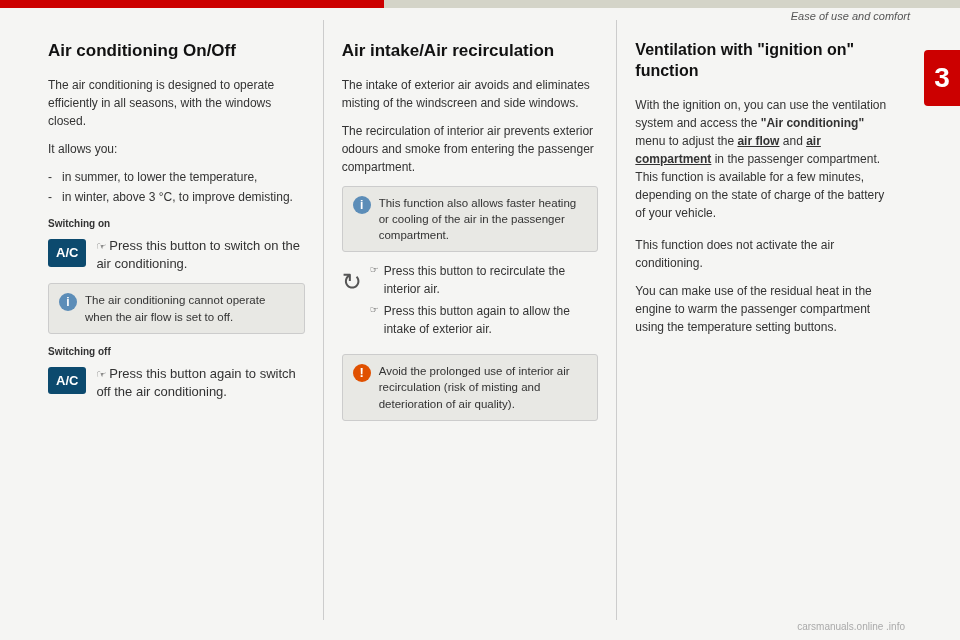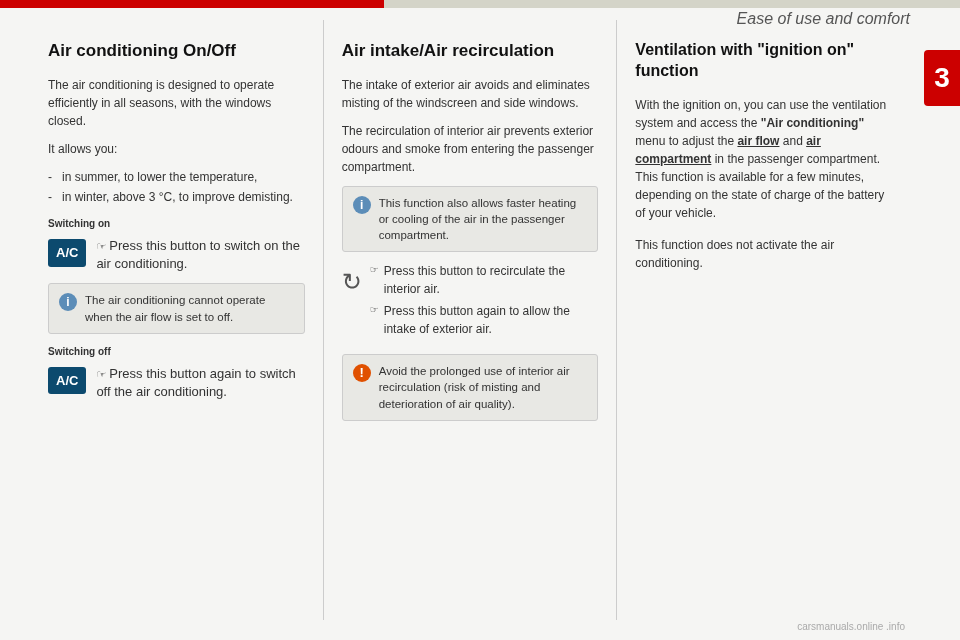--- a/index.html
+++ b/index.html
@@ -34,21 +34,21 @@
       padding: 12px 4px;
       border-radius: 4px 0 0 4px;
       z-index: 10;
     }
 
     
     .page-header {
       position: absolute;
       top: 10px;
       right: 50px;
-      font-size: 16px;
+      font-size: 11px;
       color: #555;
       font-style: italic;
     }
 
     
     .content {
       position: absolute;
       top: 20px;
       left: 30px;
       right: 50px;
@@ -300,18 +300,19 @@
       <p>
         <span>With the ignition on, you can use the ventilation system and access the</span>
         <span class="bold">"Air conditioning"</span>
         <span>menu to adjust the</span>
         <span class="bold underline">air flow</span>
         <span>and</span>
         <span class="bold underline">air compartment</span>
         <span>in the passenger compartment. This function is available for a few minutes, depending on the state of charge of the battery of your vehicle.</span>
       </p>
       <p style="margin-top:14px;">This function does not activate the air conditioning.</p>
+      <p style="margin-top:8px;">You can make use of the residual heat in the engine to warm the passenger compartment using the temperature setting buttons.</p>
     </div>
   </div>
 
 </div>
 
 <div class="watermark">carsmanuals.online .info</div>
 
 </body></html>

